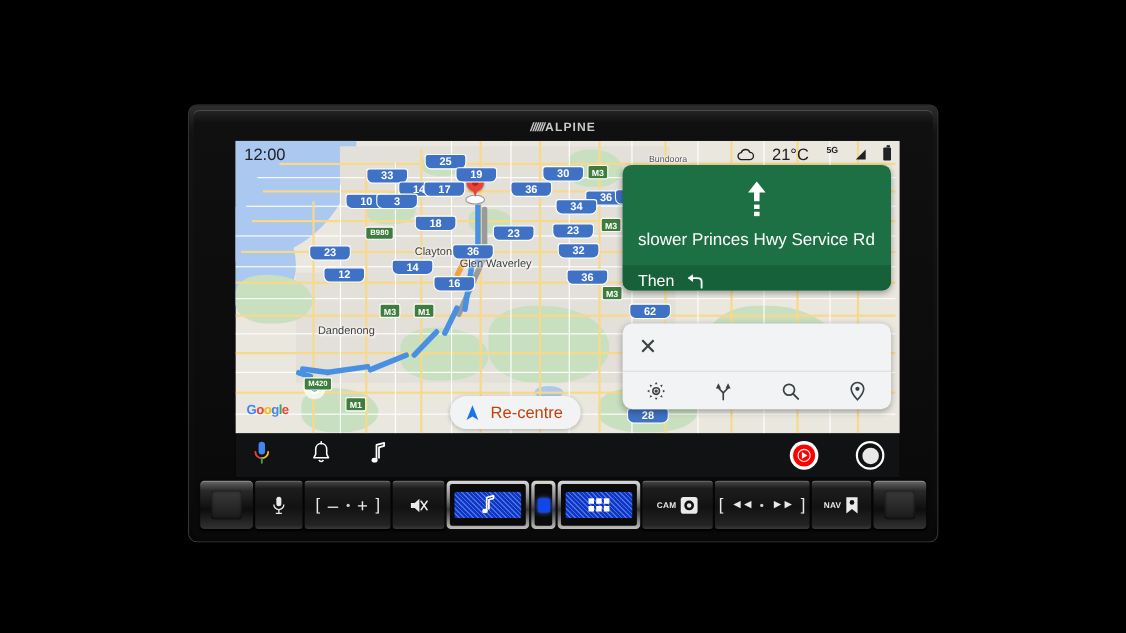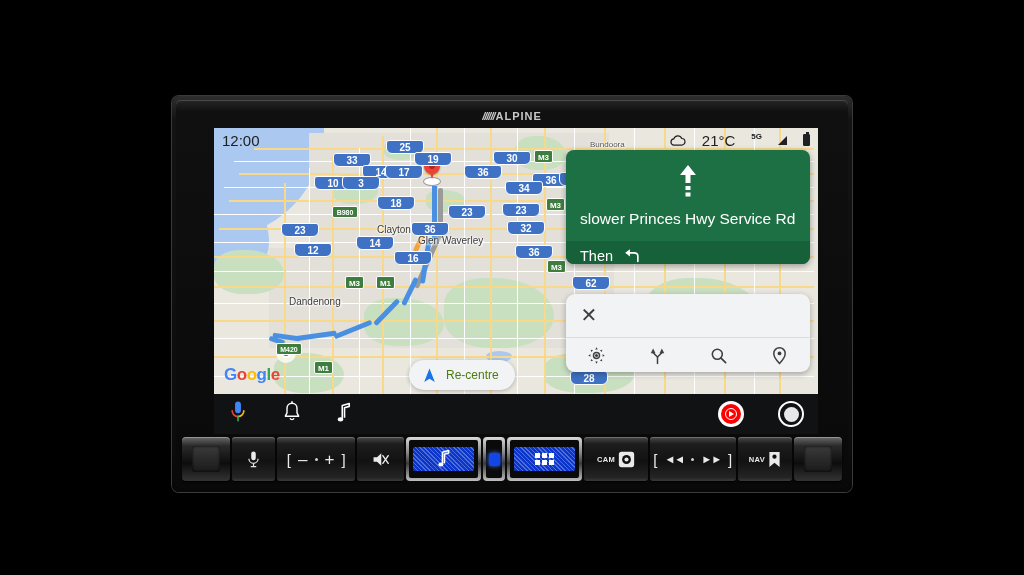--- a/index.html
+++ b/index.html
@@ -115,21 +115,21 @@
     background:rgba(255,255,255,.75);
     display:flex; align-items:center; justify-content:center;
   }
   #pos .inner {
     width:10px; height:10px; border-radius:50%; background:#1a73e8;
     border:2px solid #fff;
   }
 
   
   #google-logo {
-    position:absolute; font-size:17px; font-weight:bold;
+    position:absolute; font-size:12px; font-weight:bold;
     letter-spacing:-0.5px; font-family:"Liberation Sans",sans-serif;
   }
   #google-logo span:nth-child(1){color:#4285f4}
   #google-logo span:nth-child(2){color:#ea4335}
   #google-logo span:nth-child(3){color:#fbbc05}
   #google-logo span:nth-child(4){color:#4285f4}
   #google-logo span:nth-child(5){color:#34a853}
   #google-logo span:nth-child(6){color:#ea4335}
 
   
@@ -193,21 +193,21 @@
     z-index:24; font-size:13.5px; color:#202124; line-height:17px;
     box-shadow:0 1px 4px rgba(0,0,0,.25);
   }
   #tolls-row { display:flex; align-items:center; gap:4px; }
   #recentre {
     position:absolute; left:195px; top:232px;
     background:#f1f3f4; border-radius:18px; height:30px;
     display:flex; align-items:center; gap:8px; padding:0 16px 0 12px;
     z-index:24; box-shadow:0 1px 4px rgba(0,0,0,.25);
   }
-  #recentre .label { color:#4d7c0f; font-size:12px; }
+  #recentre .label { color:#c2410c; font-size:15px; }
 
   
   #botbar {
     position:absolute; left:0; top:266px; width:604px; height:40px;
     background:#111214; display:flex; align-items:center; padding:0 14px;
     gap:34px;
   }
   #botbar .spacer { margin-left:auto; }
   .ytm {
     width:26px;height:26px;border-radius:50%;background:#fff;

